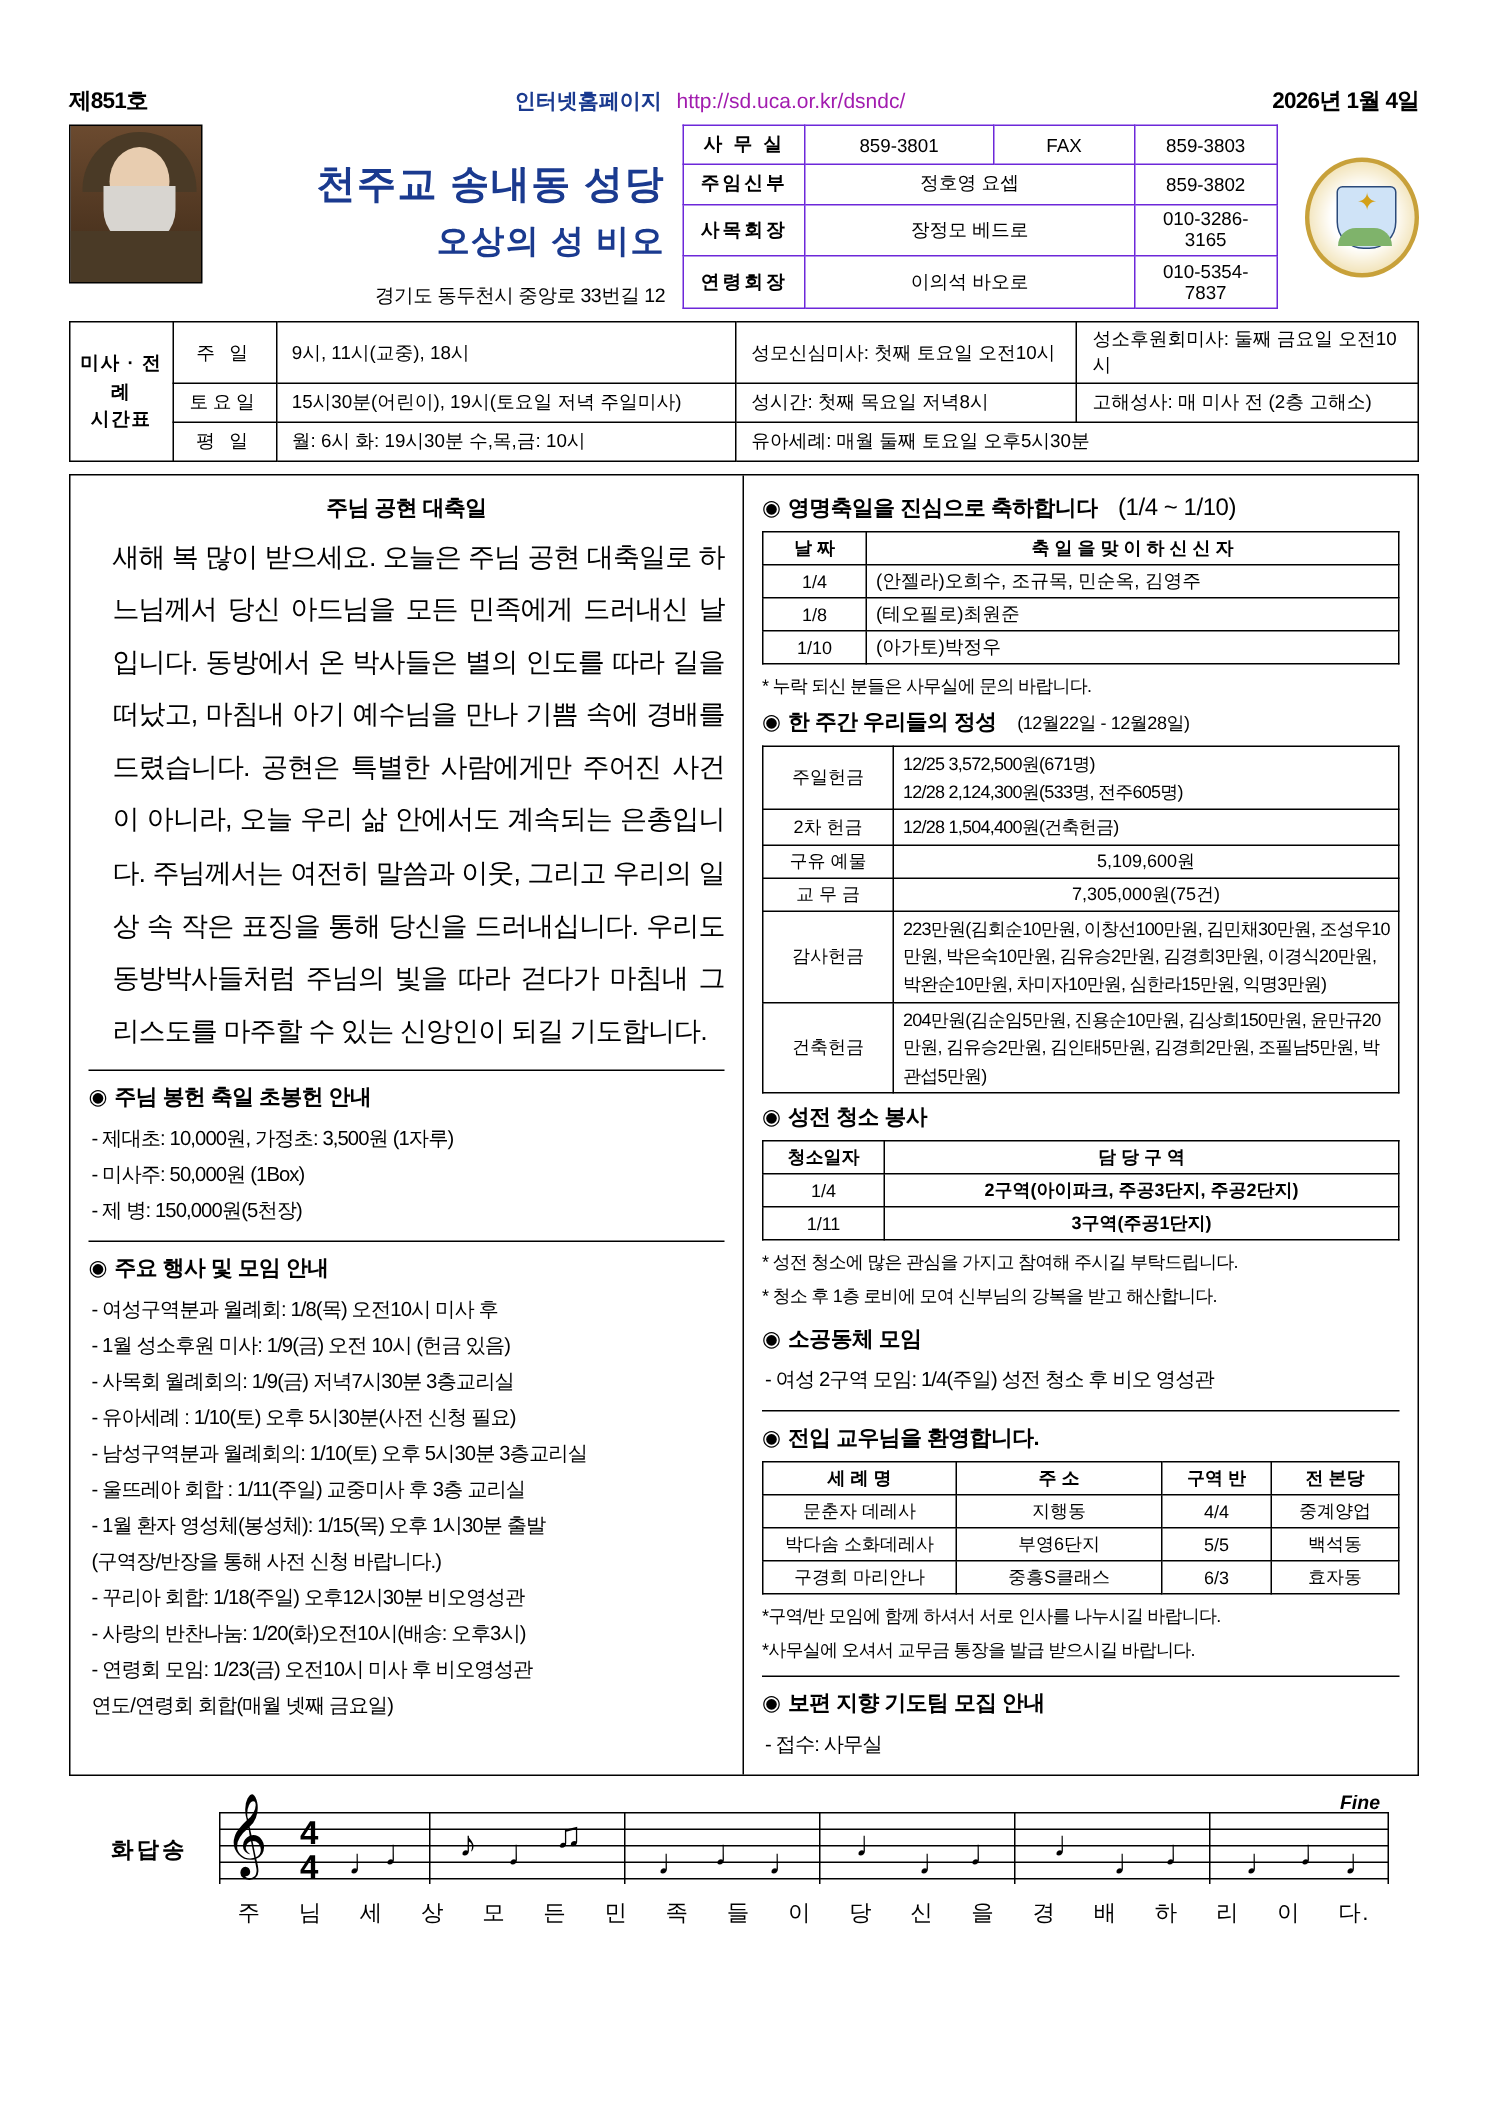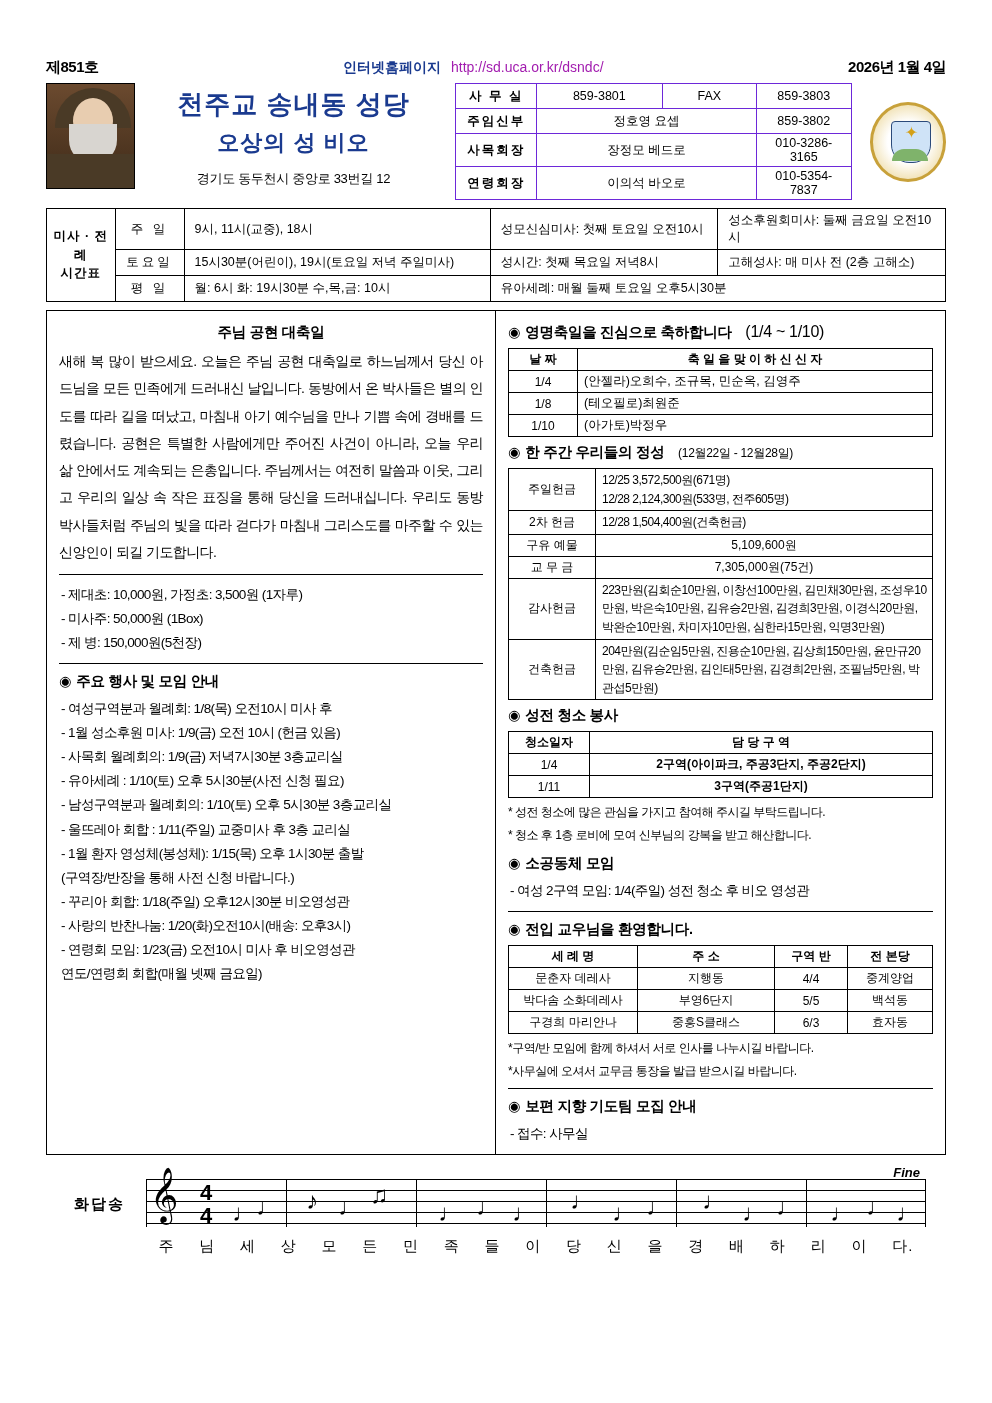--- a/index.html
+++ b/index.html
@@ -44,21 +44,21 @@
   }
   .photo .hood{
     position:absolute;left:8px;top:4px;width:76px;height:40px;border-radius:38px 38px 0 0;
     background:#4a3venture;
     background:#4a3a26;
   }
   .photo .robe{
     position:absolute;left:0;bottom:0;width:92px;height:34px;background:#4a3a26;
   }
   .titleblock{
-    flex:0 0 300px;text-align:center;padding-top:4px;
+    flex:0 0 300px;text-align:right;padding-top:4px;margin-top:18px;
   }
   .titleblock .t1{font-size:26px;font-weight:bold;color:#1a3a8f;letter-spacing:1px;}
   .titleblock .t2{font-size:22px;font-weight:bold;color:#1a3a8f;margin-top:6px;letter-spacing:1px;}
   .titleblock .addr{font-size:13px;margin-top:12px;letter-spacing:-.3px;}
 
   table.contact{
     border-collapse:collapse;font-size:12.5px;margin-left:4px;
   }
   table.contact td{
     border:1px solid #6d28d9;padding:2px 6px;text-align:center;height:20px;
@@ -102,21 +102,21 @@
   .col{padding:10px 12px 8px 12px;box-sizing:border-box;}
   .col.left{width:450px;border-right:1px solid #000;}
   .col.right{width:450px;}
 
   .sec-title{
     font-size:14.5px;font-weight:bold;letter-spacing:-.3px;margin:2px 0 6px 0;
   }
   .sec-title .dot{margin-right:5px;}
   .centered{text-align:center;}
   p.article{
-    font-size:14px;line-height:1.95;text-align:justify;letter-spacing:-.6px;margin:0 0 4px 0;
+    font-size:18px;line-height:1.95;text-align:justify;letter-spacing:-.6px;margin:0 0 4px 16px;
   }
   .hr{border-top:1px solid #000;margin:8px 0 8px 0;}
   .blue{color:#1a3a8f;}
   ul.plain{list-style:none;margin:0;padding:0;}
   ul.plain li{
     font-size:13.5px;line-height:1.78;letter-spacing:-.6px;padding-left:2px;
   }
 
   table.grid{border-collapse:collapse;width:100%;font-size:12px;margin:4px 0 6px 0;}
   table.grid th,table.grid td{border:1px solid #000;padding:2px 4px;text-align:center;}
@@ -235,20 +235,23 @@
 
   <div class="body">
 
     <div class="col left">
 
       <div class="sec-title centered">주님 공현 대축일</div>
       <p class="article">새해 복 많이 받으세요. 오늘은 주님 공현 대축일로 하느님께서 당신 아드님을 모든 민족에게 드러내신 날입니다. 동방에서 온 박사들은 별의 인도를 따라 길을 떠났고, 마침내 아기 예수님을 만나 기쁨 속에 경배를 드렸습니다. 공현은 특별한 사람에게만 주어진 사건이 아니라, 오늘 우리 삶 안에서도 계속되는 은총입니다. 주님께서는 여전히 말씀과 이웃, 그리고 우리의 일상 속 작은 표징을 통해 당신을 드러내십니다. 우리도 동방박사들처럼 주님의 빛을 따라 걷다가 마침내 그리스도를 마주할 수 있는 신앙인이 되길 기도합니다.</p>
 
       <div class="hr"></div>
 
+      <div class="sec-title">
+        <span class="dot">◉</span><span>주님 봉헌 축일 초봉헌 안내</span>
+      </div>
       <ul class="plain">
         <li>- 제대초: 10,000원,  가정초: 3,500원 (1자루)</li>
         <li>- 미사주: 50,000원 (1Box)</li>
         <li>- 제   병: 150,000원(5천장)</li>
       </ul>
 
       <div class="hr"></div>
 
       <div class="sec-title">
         <span class="dot">◉</span><span>주요 행사 및 모임 안내</span>
@@ -288,20 +291,21 @@
         <tr>
           <td>1/8</td>
           <td class="left nm">(테오필로)최원준</td>
         </tr>
         <tr>
           <td>1/10</td>
           <td class="left nm">(아가토)박정우</td>
         </tr>
       </tbody>
         </table>
+      <div class="note">* 누락 되신 분들은 사무실에 문의 바랍니다.</div>
 
       <div class="sec-title">
         <span class="dot">◉</span><span>한 주간 우리들의 정성</span>
         <span style="font-weight:normal;font-size:12px;margin-left:10px">(12월22일 - 12월28일)</span>
       </div>
       <table class="grid">
         <tbody>
             <tr>
           <td style="width:78px">주일헌금</td>
           <td class="jt" style="white-space:pre-line">12/25      3,572,500원(671명)

